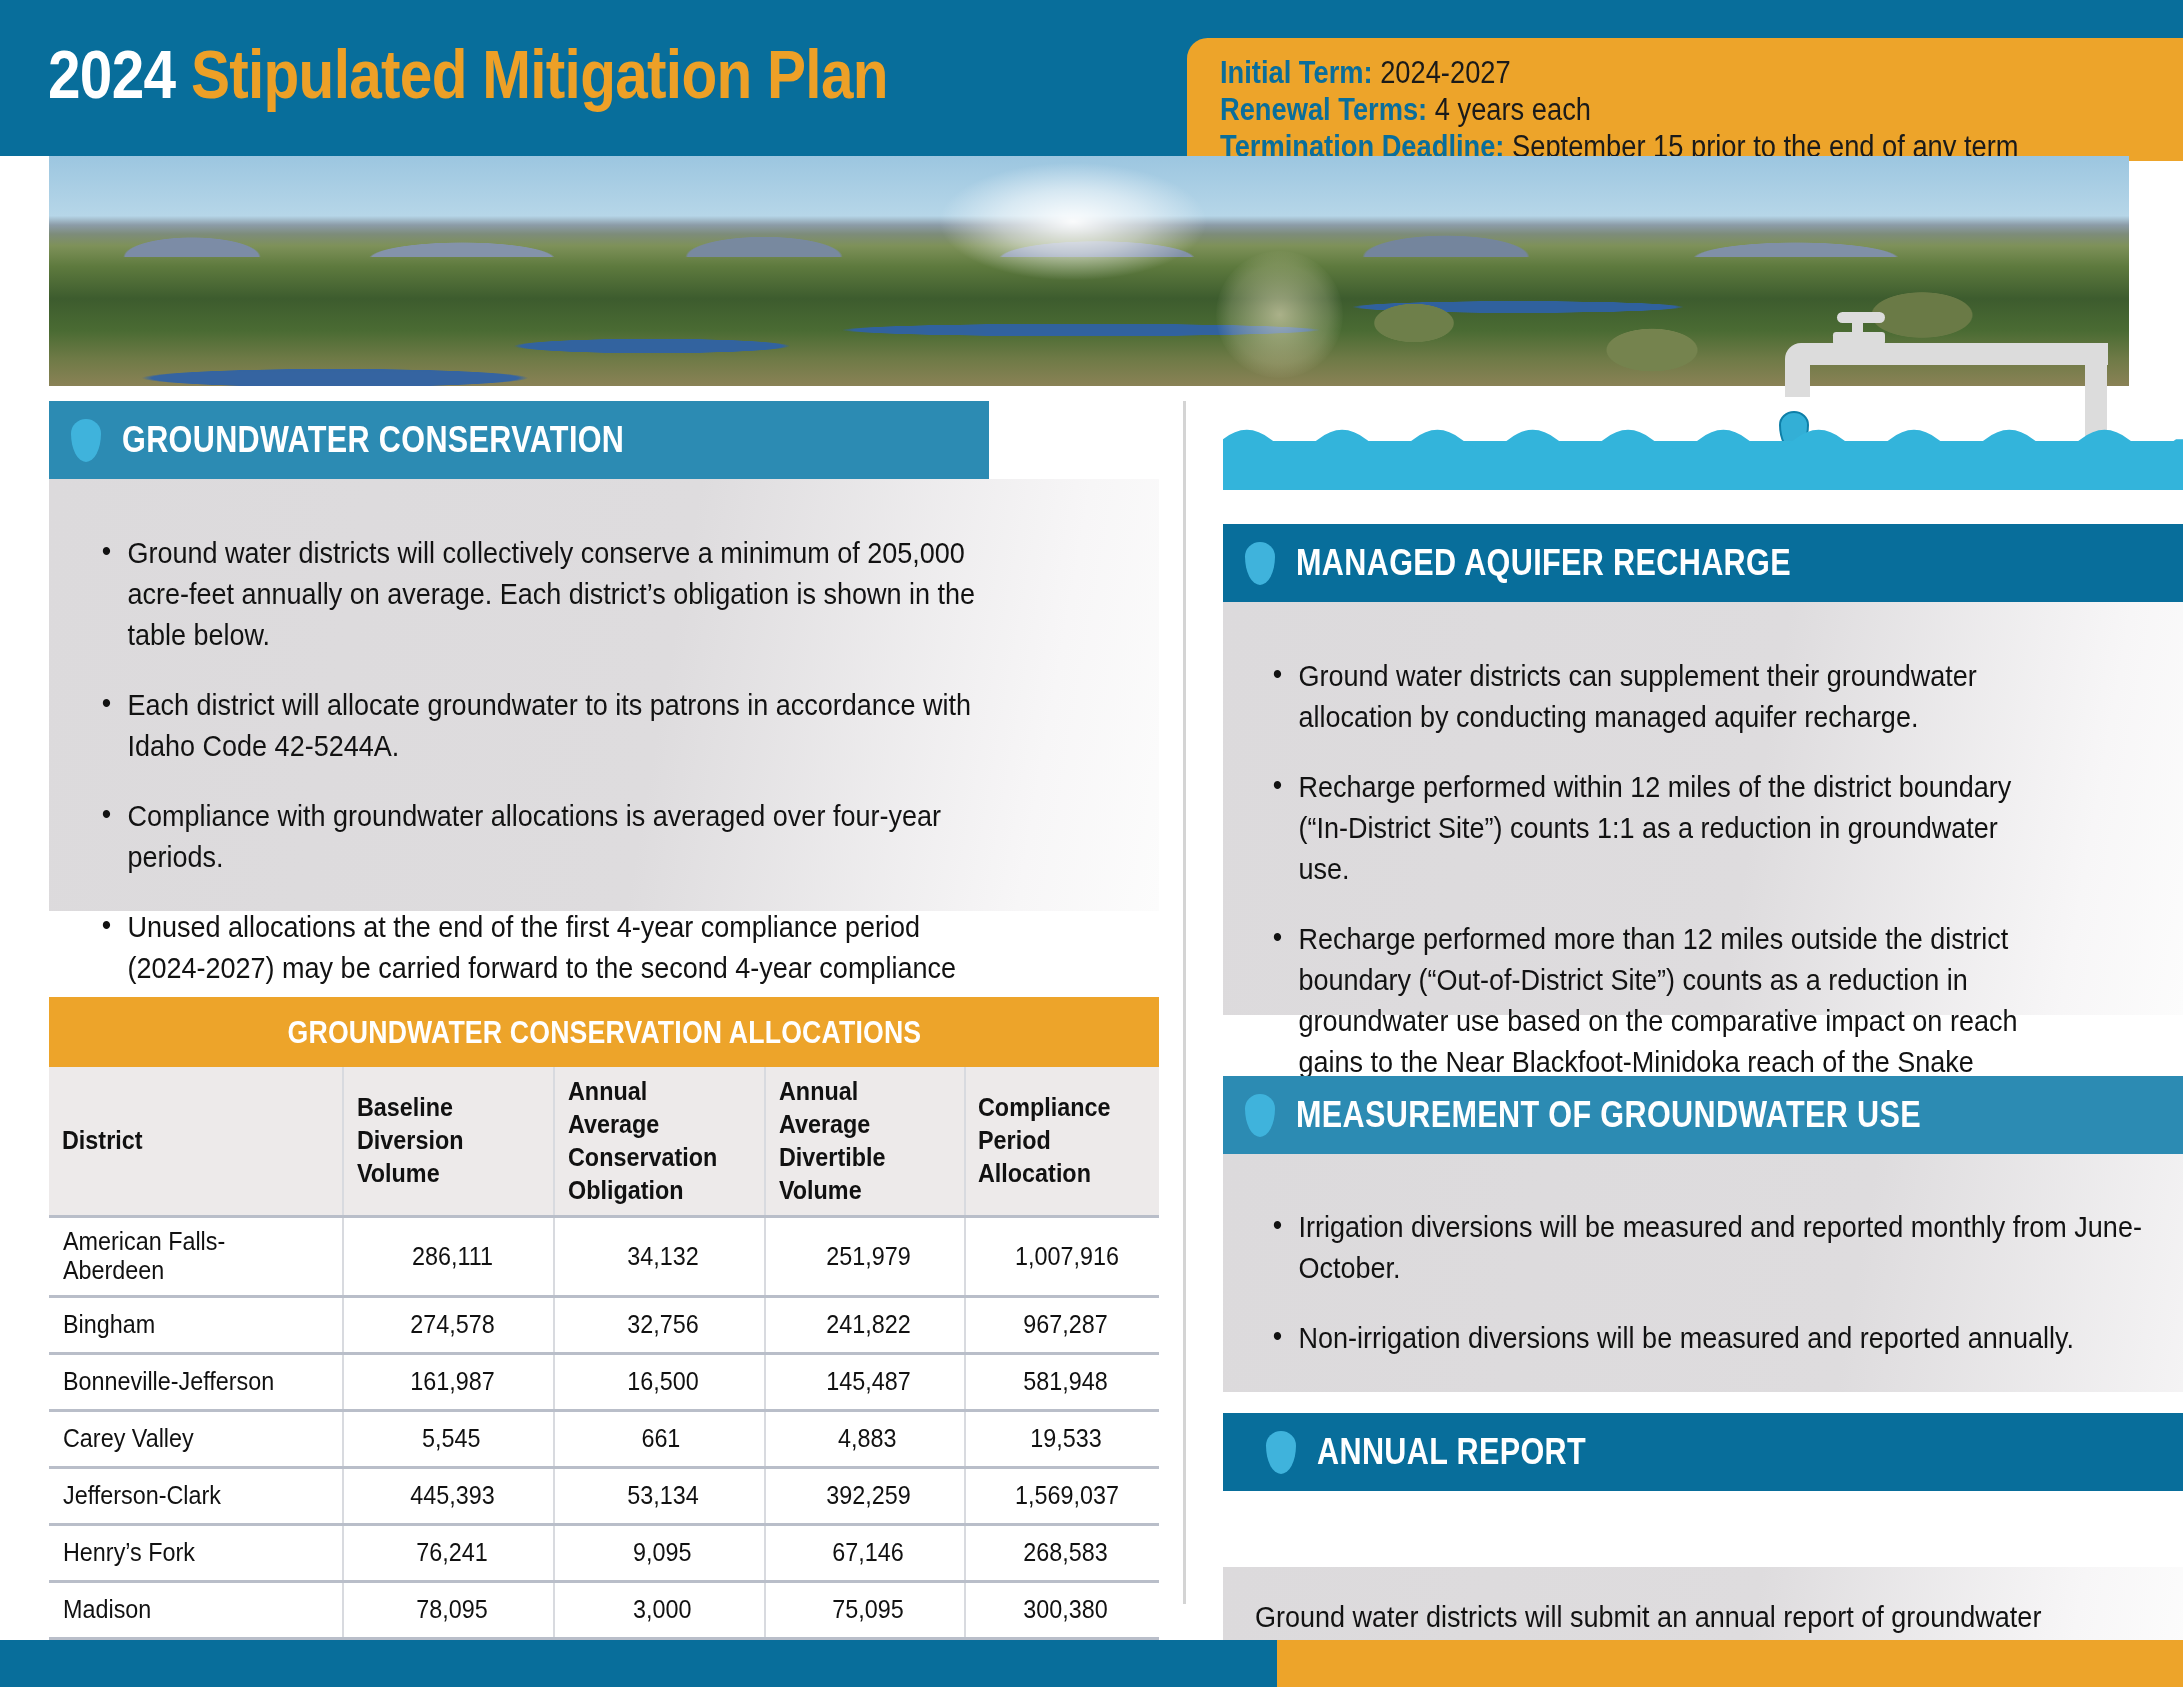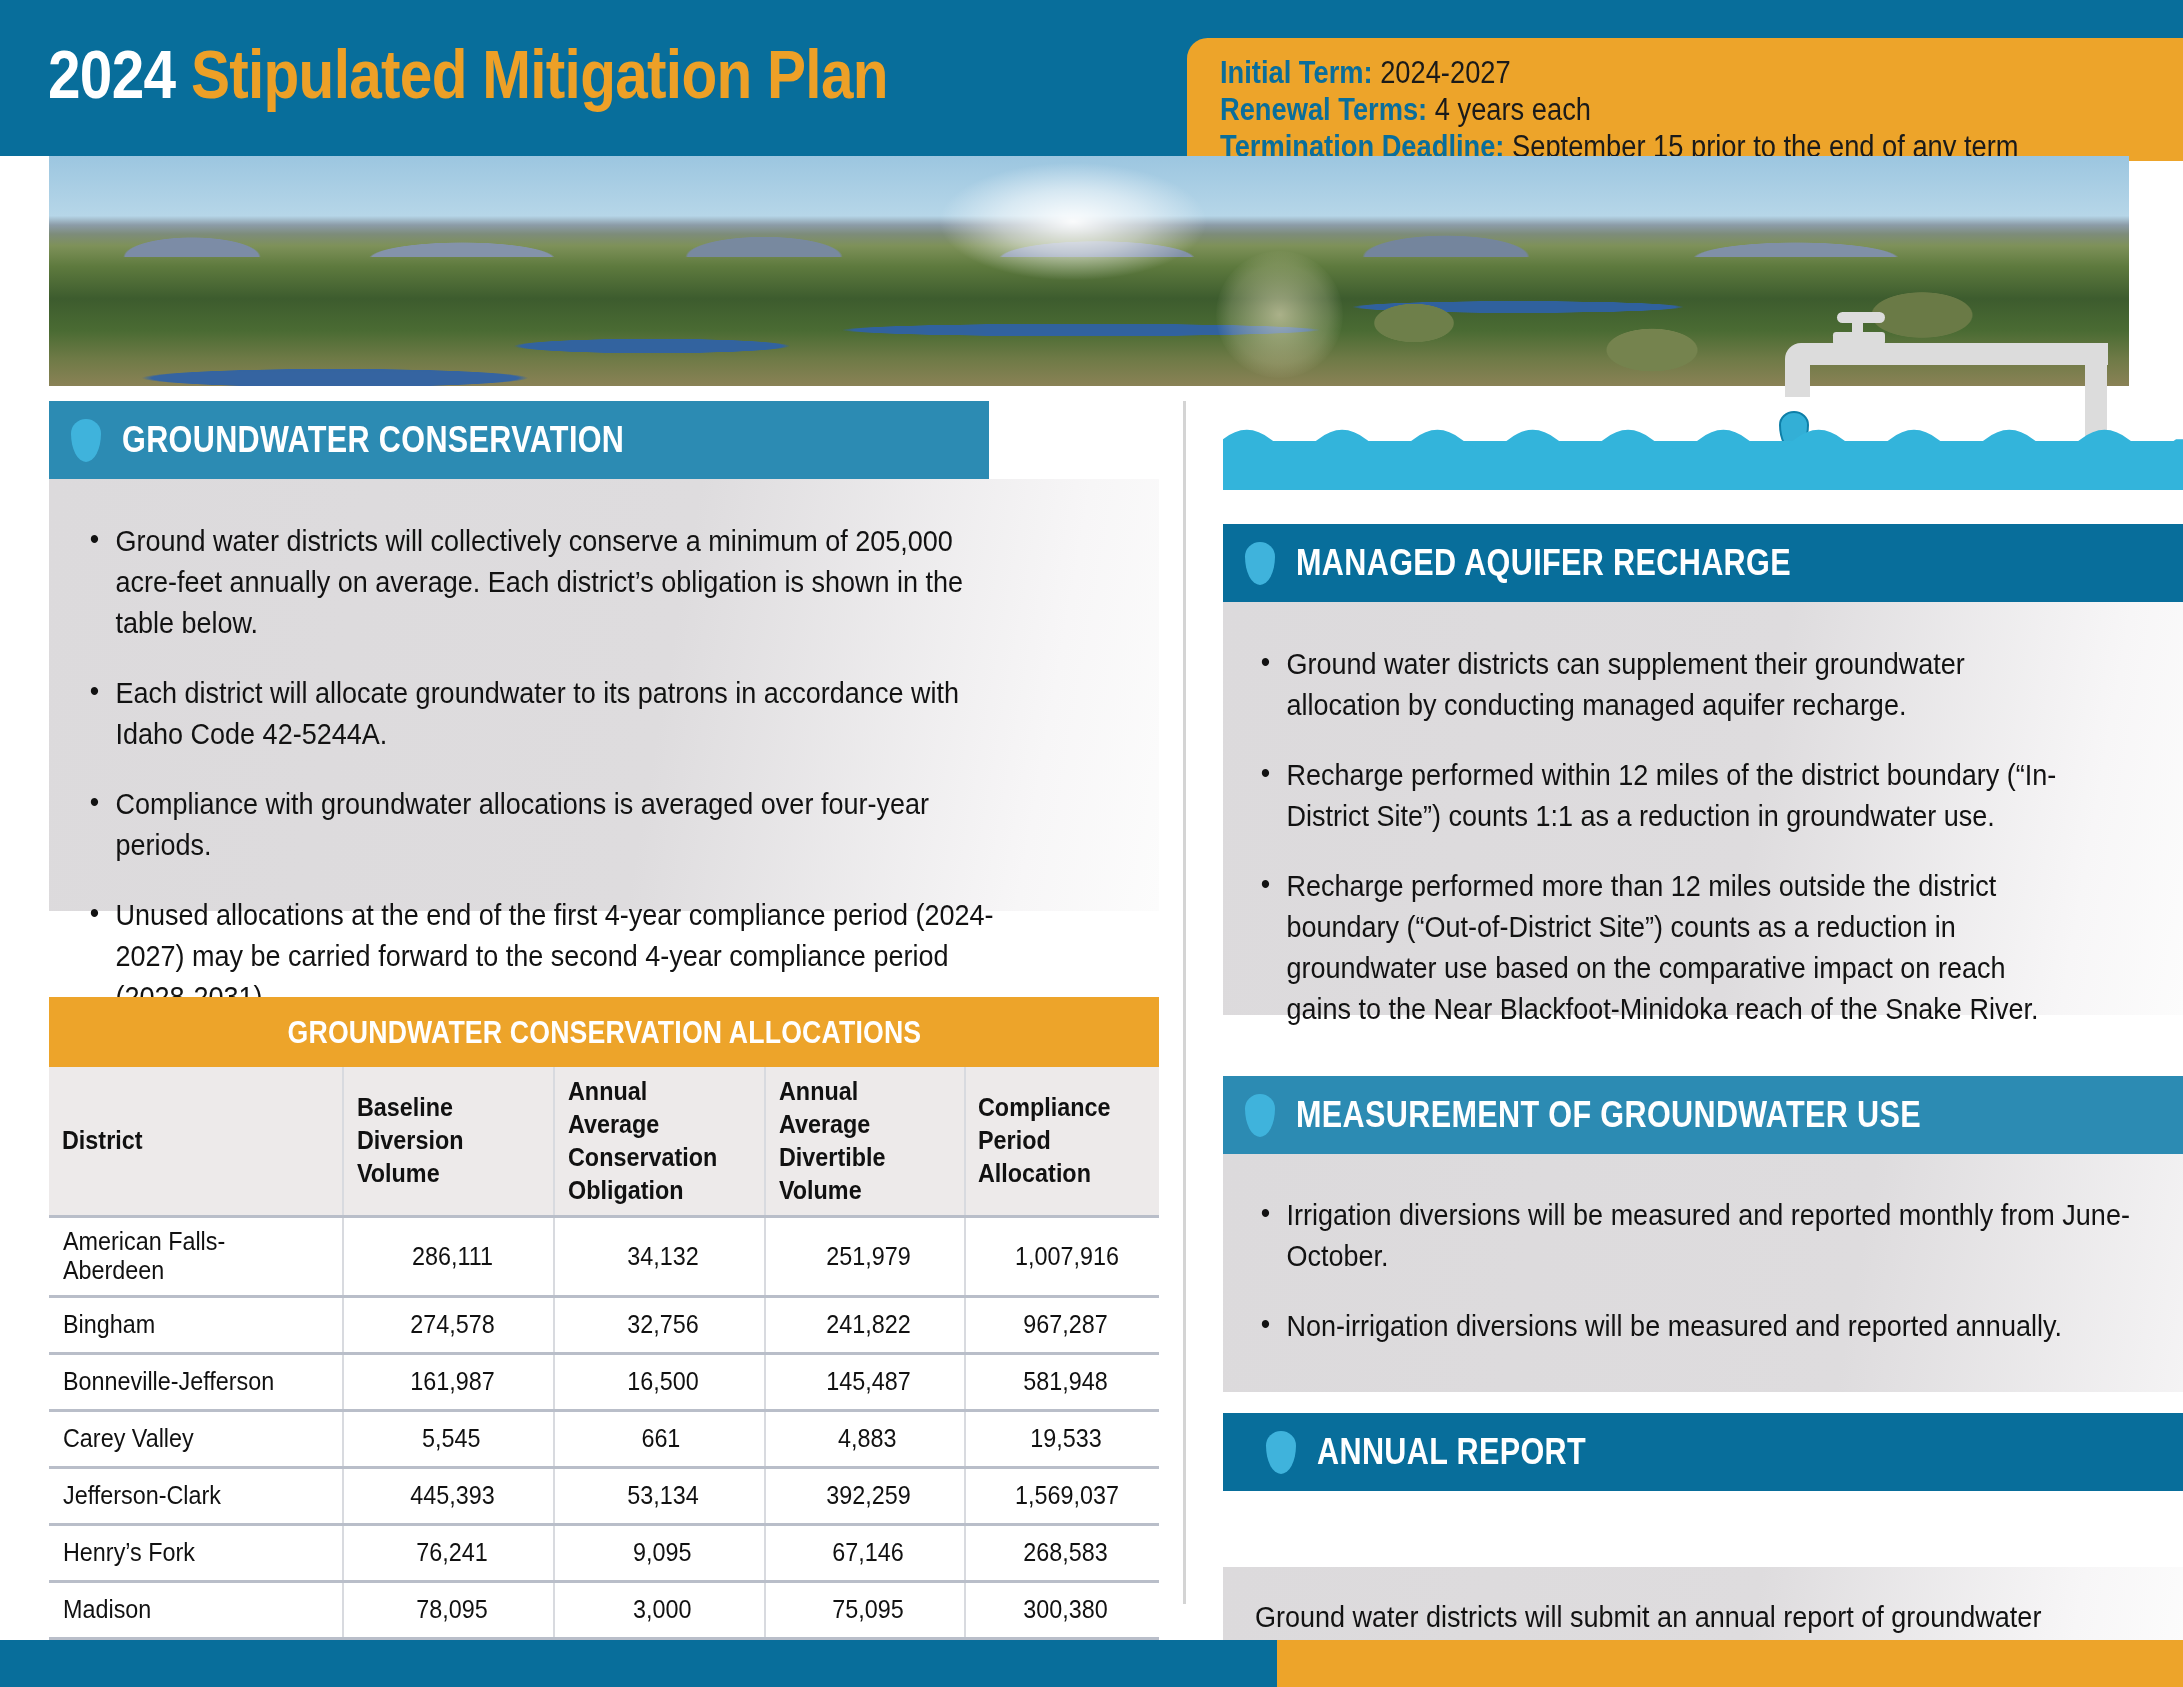--- a/index.html
+++ b/index.html
@@ -131,21 +131,21 @@
     transform: scaleX(0.85); transform-origin: left center;
   }
   .sec-head.light { background: #2C8BB3; }
   .sec-head.dark  { background: #086E9B; }
 
   
   .panel {
     position: absolute;
     background: linear-gradient(100deg, #DCDADC 0%, #DEDCDE 55%, #F7F6F7 88%, #FCFCFC 100%);
   }
-  .bullets { list-style: none; padding: 0; margin: 0; }
+  .bullets { list-style: none; padding: 0; margin: 12px; }
   .bullets li {
     position: relative; padding-left: 35px;
     font-size: 30px; line-height: 41px; color: #121212;
     margin-bottom: 29px;
     transform: scaleX(0.90); transform-origin: left top;
   }
   .bullets li:last-child { margin-bottom: 0; }
   .bullets li:before {
     content: "\2022"; position: absolute; left: 6.4px; top: -1.6px; font-size: 30px;
   }

